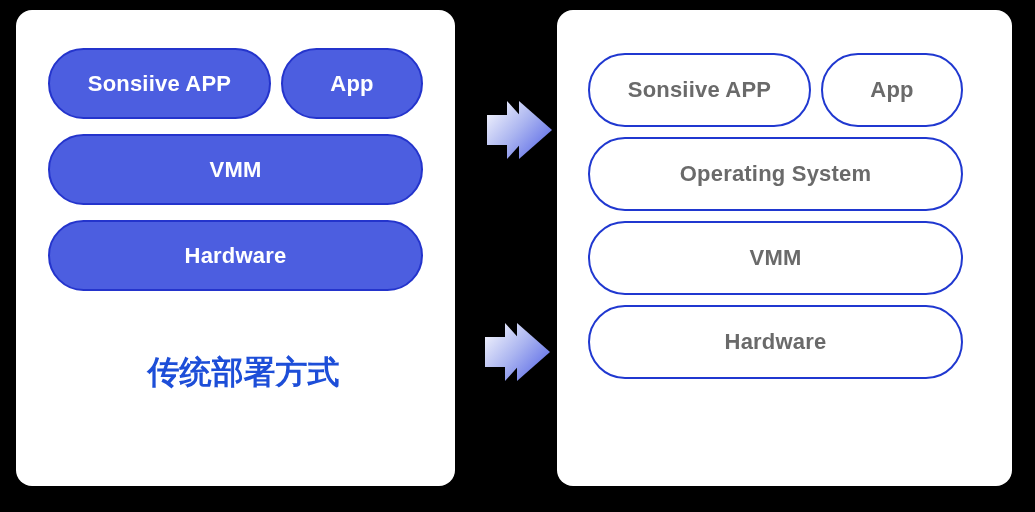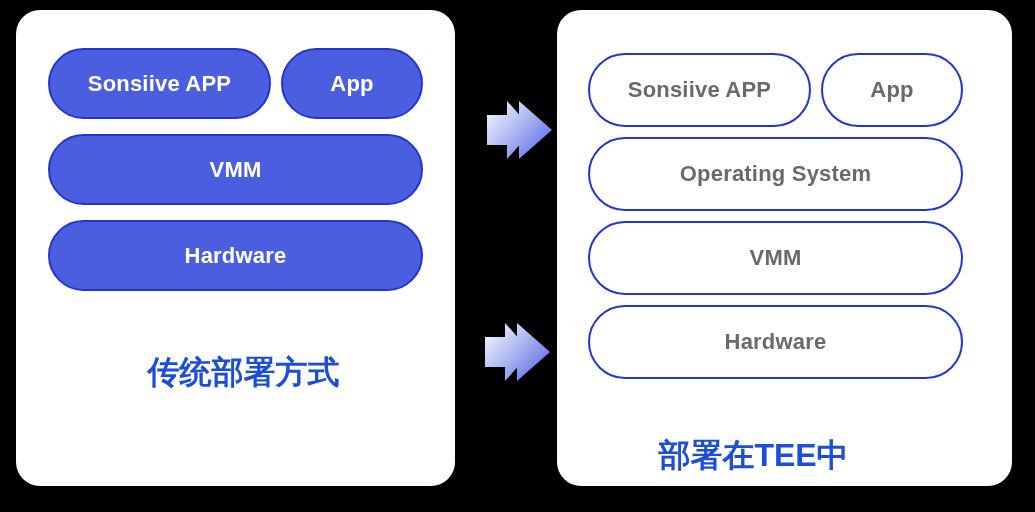--- a/index.html
+++ b/index.html
@@ -8,21 +8,21 @@
     background: #000000;
     position: relative;
     overflow: hidden;
     font-family: "Liberation Sans", sans-serif;
   }
   .card {
     position: absolute;
     top: 10px;
     height: 476px;
     background: #ffffff;
-    border-radius: 24px;
+    border-radius: 16px;
   }
   .card-left  { left: 16px;  width: 439px; }
   .card-right { left: 557px; width: 455px; }
 
   .stack {
     display: flex;
     flex-direction: column;
     width: 375px;
   }
   .card-left  .stack { margin: 38px 0 0 32px; gap: 15px; }
@@ -113,15 +113,14 @@
 
 <div class="card card-right">
   <div class="stack">
     <div class="row">
       <div class="pill outline pill-main">Sonsiive APP</div>
       <div class="pill outline pill-app">App</div>
     </div>
     <div class="pill outline">Operating System</div>
     <div class="pill outline">VMM</div>
     <div class="pill outline">Hardware</div>
-    <div class="caption">部署在TEE中</div>
   </div>
 </div>
 
 </body></html>

